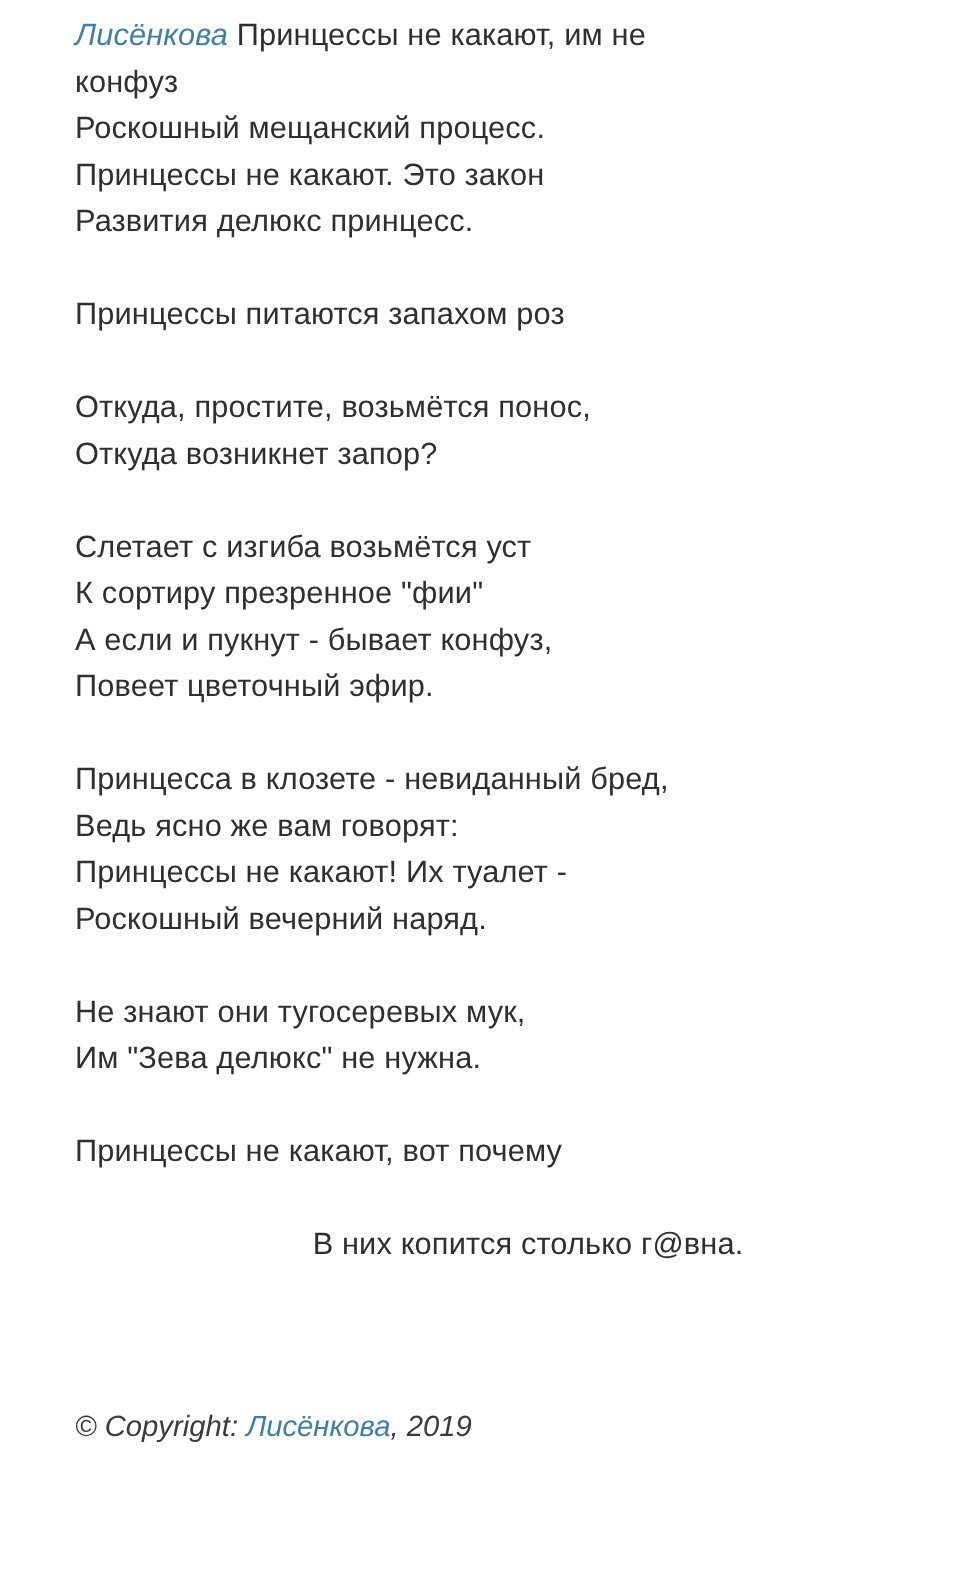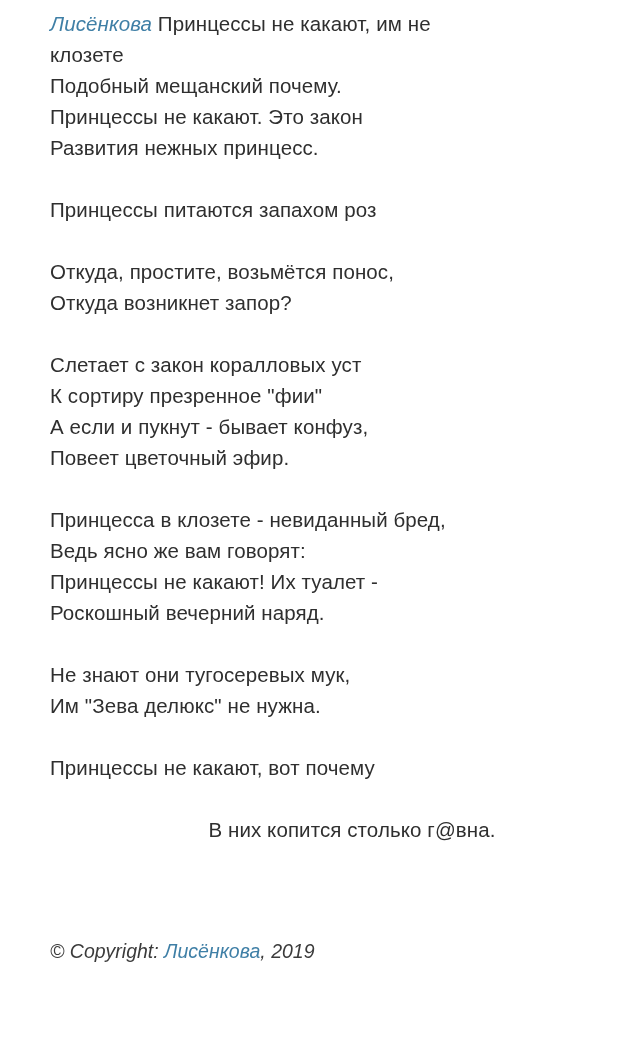--- a/index.html
+++ b/index.html
@@ -57,35 +57,35 @@
 </style>
 </head>
 <body>
 
 <div class="page">
 
   <div class="poem">
 
     <p class="stanza">
       <span class="line"><span class="author-inline">Лисёнкова</span><span> Принцессы не какают, им не</span></span><br>
-      <span class="line">клозете</span><br>
-      <span class="line">Подобный мещанский почему.</span><br>
+      <span class="line">конфуз</span><br>
+      <span class="line">Роскошный мещанский процесс.</span><br>
       <span class="line">Принцессы не какают. Это закон</span><br>
-      <span class="line">Развития нежных принцесс.</span>
+      <span class="line">Развития делюкс принцесс.</span>
     </p>
 
     <p class="stanza">
       <span class="line">Принцессы питаются запахом роз</span><br>
       <br>
       <span class="line">Откуда, простите, возьмётся понос,</span><br>
       <span class="line">Откуда возникнет запор?</span>
     </p>
 
     <p class="stanza">
-      <span class="line">Слетает с закон коралловых уст</span><br>
+      <span class="line">Слетает с изгиба возьмётся уст</span><br>
       <span class="line">К сортиру презренное "фии"</span><br>
       <span class="line">А если и пукнут - бывает конфуз,</span><br>
       <span class="line">Повеет цветочный эфир.</span>
     </p>
 
     <p class="stanza">
       <span class="line">Принцесса в клозете - невиданный бред,</span><br>
       <span class="line">Ведь ясно же вам говорят:</span><br>
       <span class="line">Принцессы не какают! Их туалет -</span><br>
       <span class="line">Роскошный вечерний наряд.</span>

